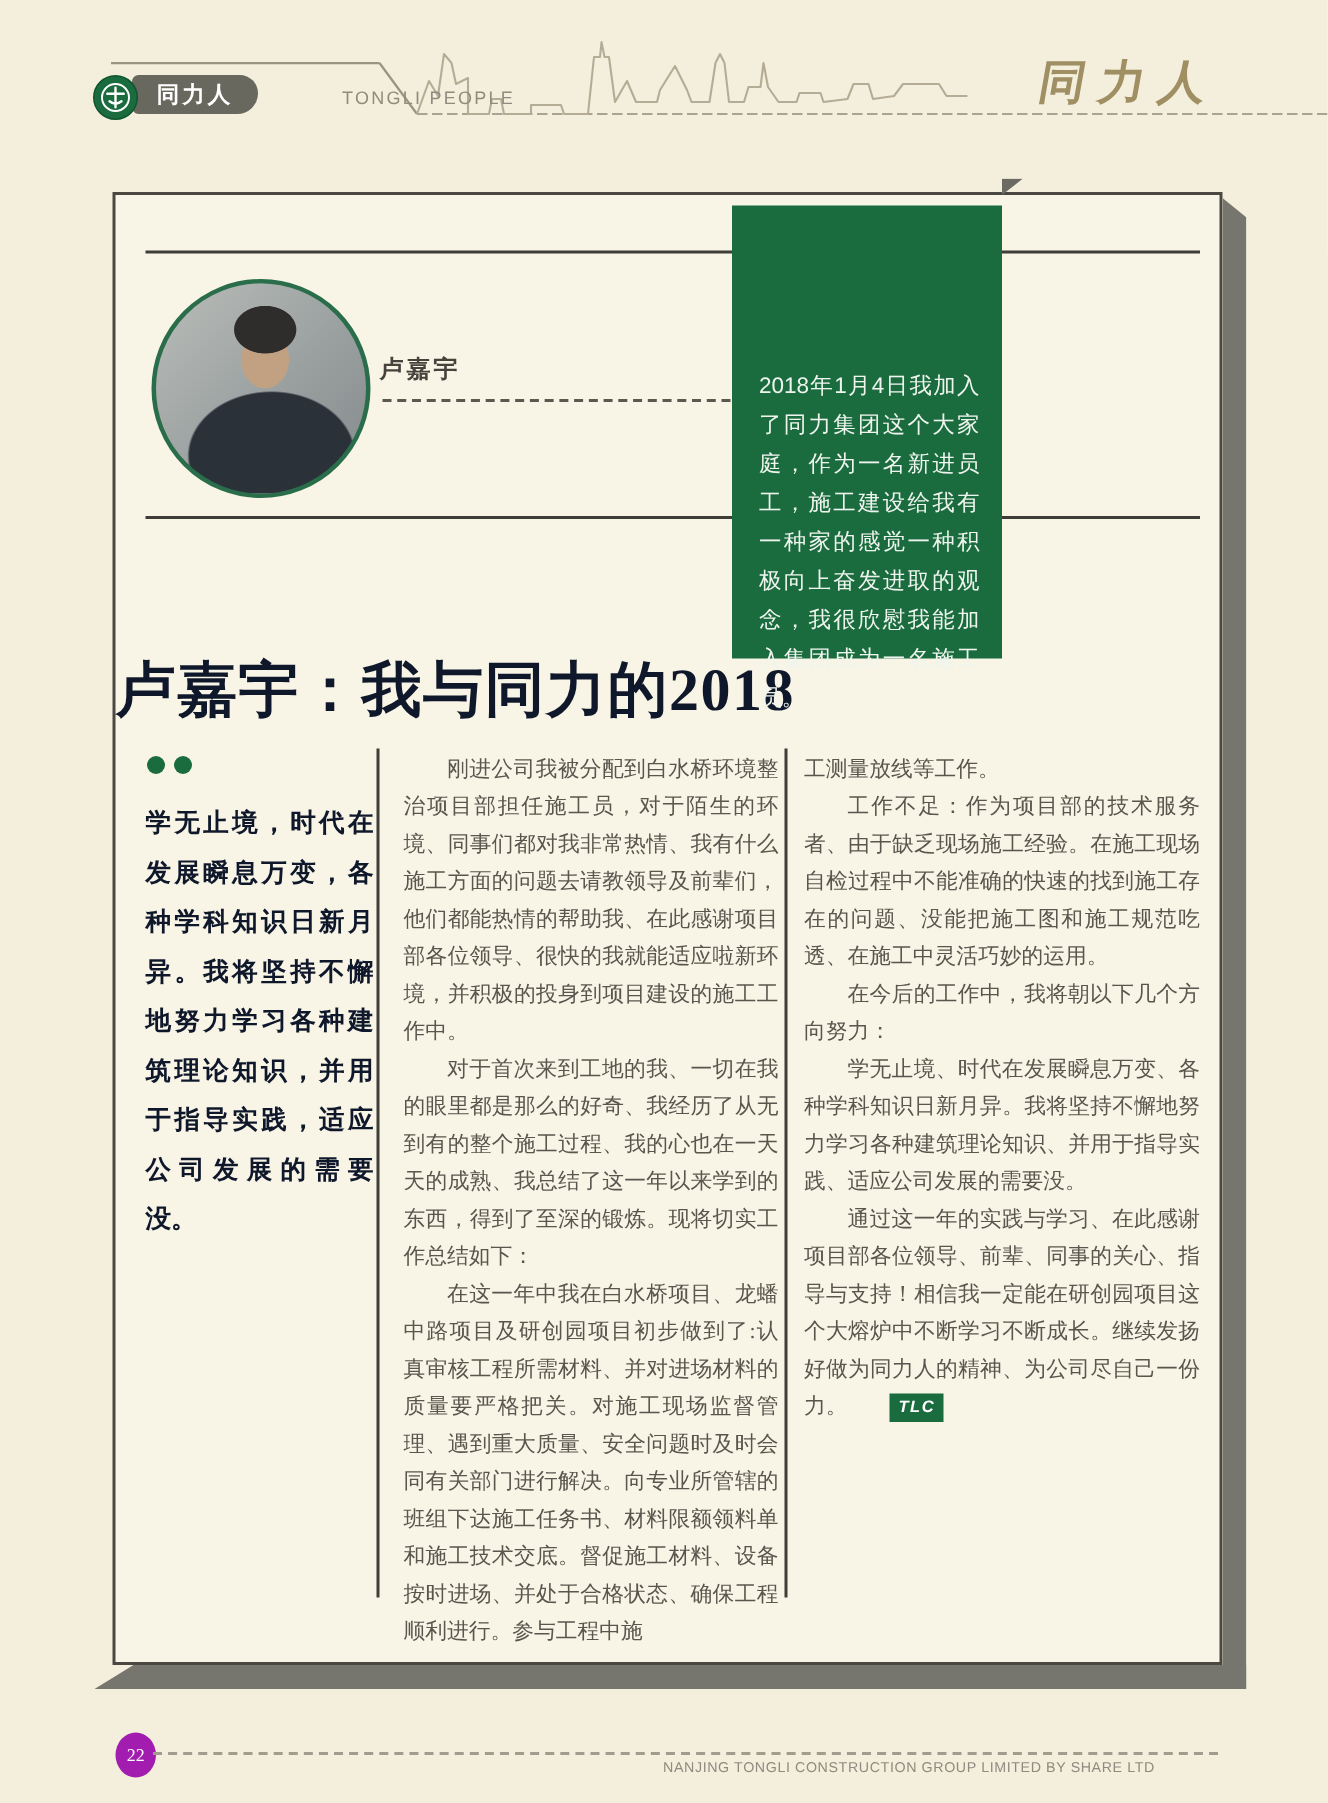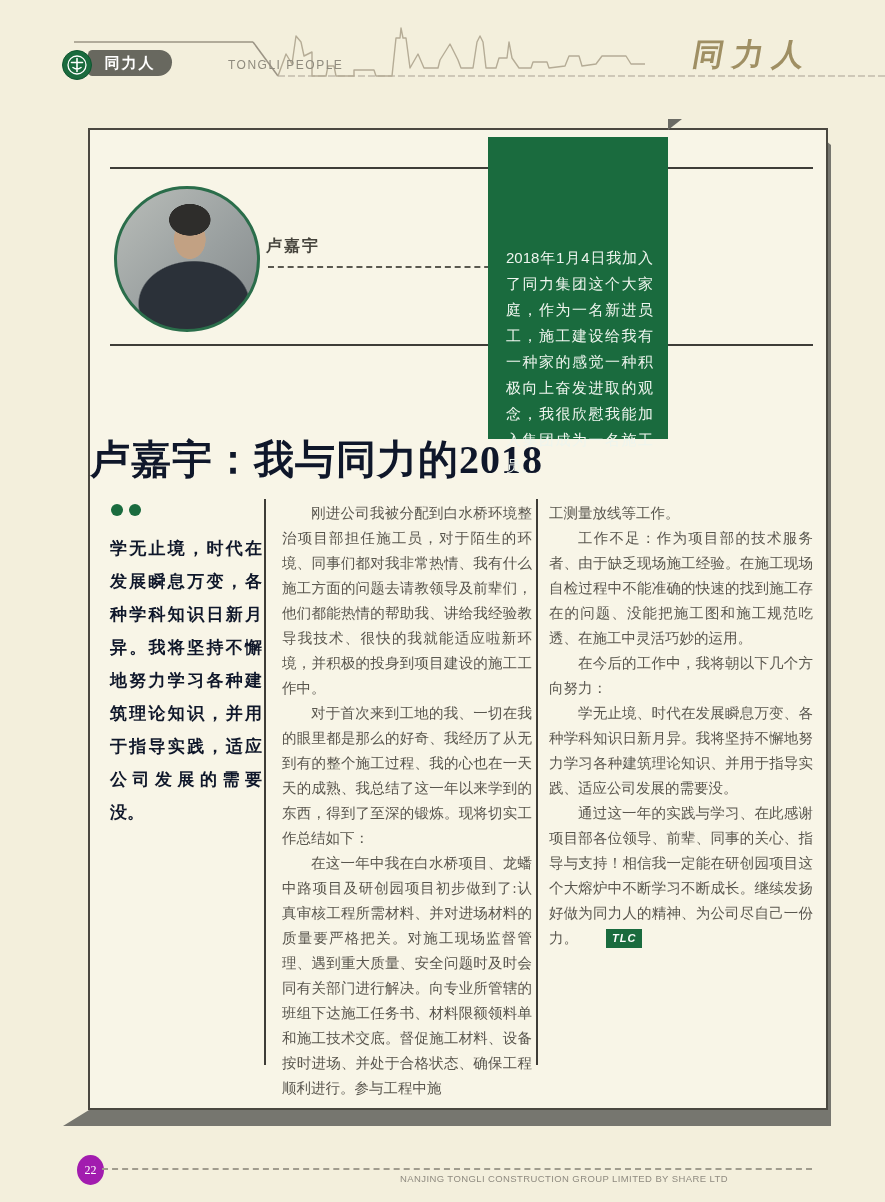--- a/index.html
+++ b/index.html
@@ -39,21 +39,21 @@
   
   .card-shadow-right {
     position:absolute; left:815px; top:132px; width:16px; height:994px;
     background:#76766f; clip-path:polygon(0 0, 100% 13px, 100% 100%, 0 100%);
   }
   .card-shadow-bottom {
     position:absolute; left:63px; top:1110px; width:768px; height:16px;
     background:#76766f; clip-path:polygon(26px 0, 100% 0, 100% 100%, 0 100%);
   }
   .card {
-    position:absolute; left:88px; top:128px; width:740px; height:982px;
+    position:absolute; left:75px; top:128px; width:740px; height:982px;
     background:#f8f5e7; border:2px solid #4a4840; z-index:1;
   }
   .rule-1 { position:absolute; left:20px; top:37px; width:703px; height:2px; background:#3f3d38; }
   .rule-2 { position:absolute; left:20px; top:214px; width:703px; height:2px; background:#3f3d38; }
 
   
   .portrait {
     position:absolute; left:24px; top:56px; width:146px; height:146px;
     border-radius:50%; border:3px solid #2a6d4a;
     background:
@@ -123,21 +123,21 @@
     position:absolute; left:77px; top:1155px; width:27px; height:30px;
     background:#a21caf; border-radius:50%;
     color:#fff; font-family:"Liberation Serif", serif; font-size:12px;
     display:flex; align-items:center; justify-content:center;
   }
   .footer-dash {
     position:absolute; left:102px; top:1168px; width:710px;
     border-bottom:2px dashed #a09c8e;
   }
   .footer-company {
-    position:absolute; left:400px; top:1173px; width:412px; text-align:left;
+    position:absolute; left:400px; top:1173px; width:412px; text-align:center;
     font-size:9.5px; color:#8f8b80; letter-spacing:0.4px;
   }
 </style>
 </head>
 <body>
 
 <svg class="header-deco" viewBox="0 0 885 100" xmlns="http://www.w3.org/2000/svg">
   <line x1="74" y1="42" x2="253" y2="42" stroke="#9b9485" stroke-width="1.5"></line>
   <line x1="253" y1="42" x2="278" y2="76" stroke="#9b9485" stroke-width="1.5"></line>
   <line x1="278" y1="76" x2="885" y2="76" stroke="#aaa294" stroke-width="1.2" stroke-dasharray="7 3"></line>
@@ -173,21 +173,21 @@
   <div class="quote-dots">
       <span></span>
       <span></span>
     </div>
   <div class="pull-quote">学无止境，时代在发展瞬息万变，各种学科知识日新月异。我将坚持不懈地努力学习各种建筑理论知识，并用于指导实践，适应公司发展的需要没。</div>
 
   <div class="sep sep-1"></div>
   <div class="sep sep-2"></div>
 
   <div class="col col-1">
-      <p>刚进公司我被分配到白水桥环境整治项目部担任施工员，对于陌生的环境、同事们都对我非常热情、我有什么施工方面的问题去请教领导及前辈们，他们都能热情的帮助我、讲给我经验教导我技术、很快的我就能适应啦新环境，并积极的投身到项目建设的施工工作中。</p>
+      <p>刚进公司我被分配到白水桥环境整治项目部担任施工员，对于陌生的环境、同事们都对我非常热情、我有什么施工方面的问题去请教领导及前辈们，他们都能热情的帮助我、在此感谢项目部各位领导、很快的我就能适应啦新环境，并积极的投身到项目建设的施工工作中。</p>
       <p>对于首次来到工地的我、一切在我的眼里都是那么的好奇、我经历了从无到有的整个施工过程、我的心也在一天天的成熟、我总结了这一年以来学到的东西，得到了至深的锻炼。现将切实工作总结如下：</p>
       <p>在这一年中我在白水桥项目、龙蟠中路项目及研创园项目初步做到了:认真审核工程所需材料、并对进场材料的质量要严格把关。对施工现场监督管理、遇到重大质量、安全问题时及时会同有关部门进行解决。向专业所管辖的班组下达施工任务书、材料限额领料单和施工技术交底。督促施工材料、设备按时进场、并处于合格状态、确保工程顺利进行。参与工程中施</p>
     </div>
   <div class="col col-2">
       <p class="cont">工测量放线等工作。</p>
       <p>工作不足：作为项目部的技术服务者、由于缺乏现场施工经验。在施工现场自检过程中不能准确的快速的找到施工存在的问题、没能把施工图和施工规范吃透、在施工中灵活巧妙的运用。</p>
       <p>在今后的工作中，我将朝以下几个方向努力：</p>
       <p>学无止境、时代在发展瞬息万变、各种学科知识日新月异。我将坚持不懈地努力学习各种建筑理论知识、并用于指导实践、适应公司发展的需要没。</p>
       <p>通过这一年的实践与学习、在此感谢项目部各位领导、前辈、同事的关心、指导与支持！相信我一定能在研创园项目这个大熔炉中不断学习不断成长。继续发扬好做为同力人的精神、为公司尽自己一份力。<span class="tlc-badge">TLC</span></p>
     </div>

